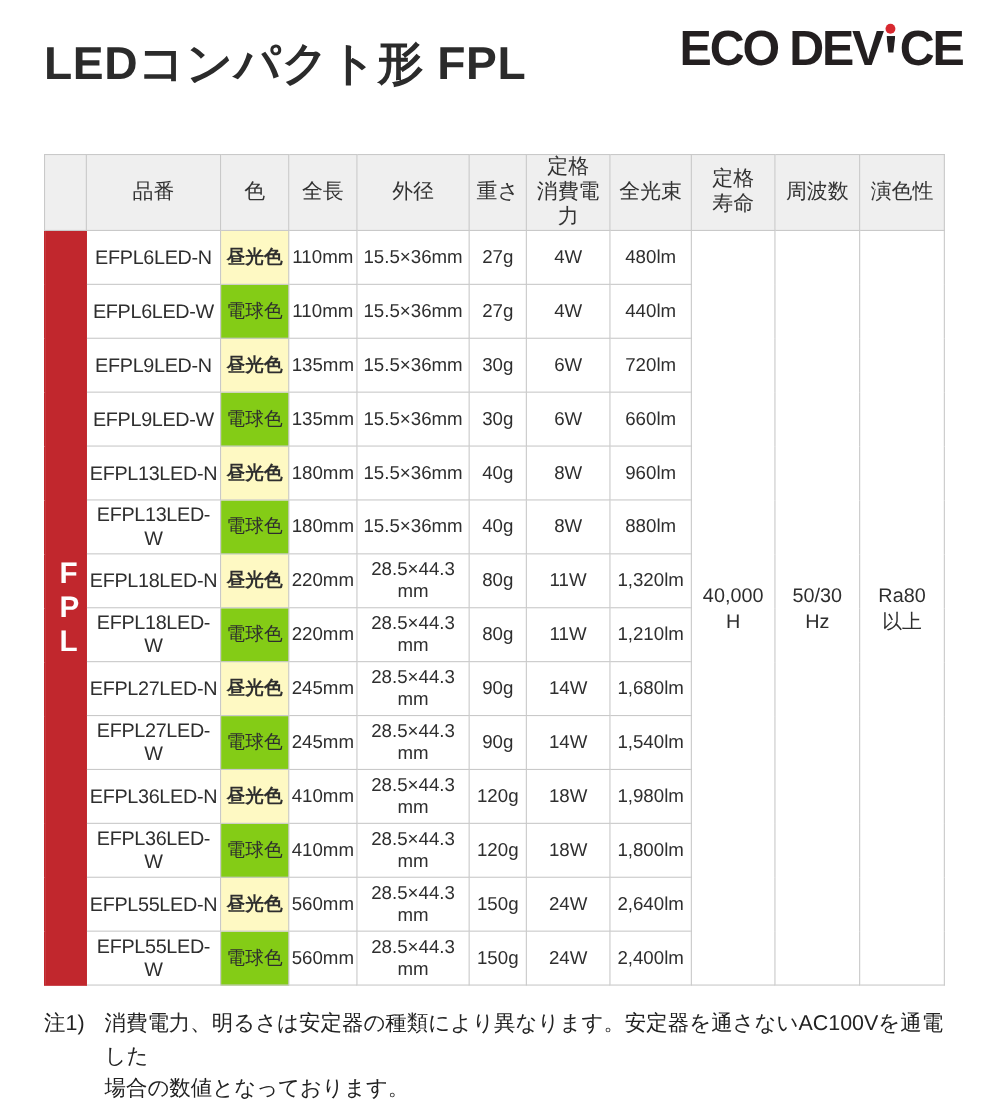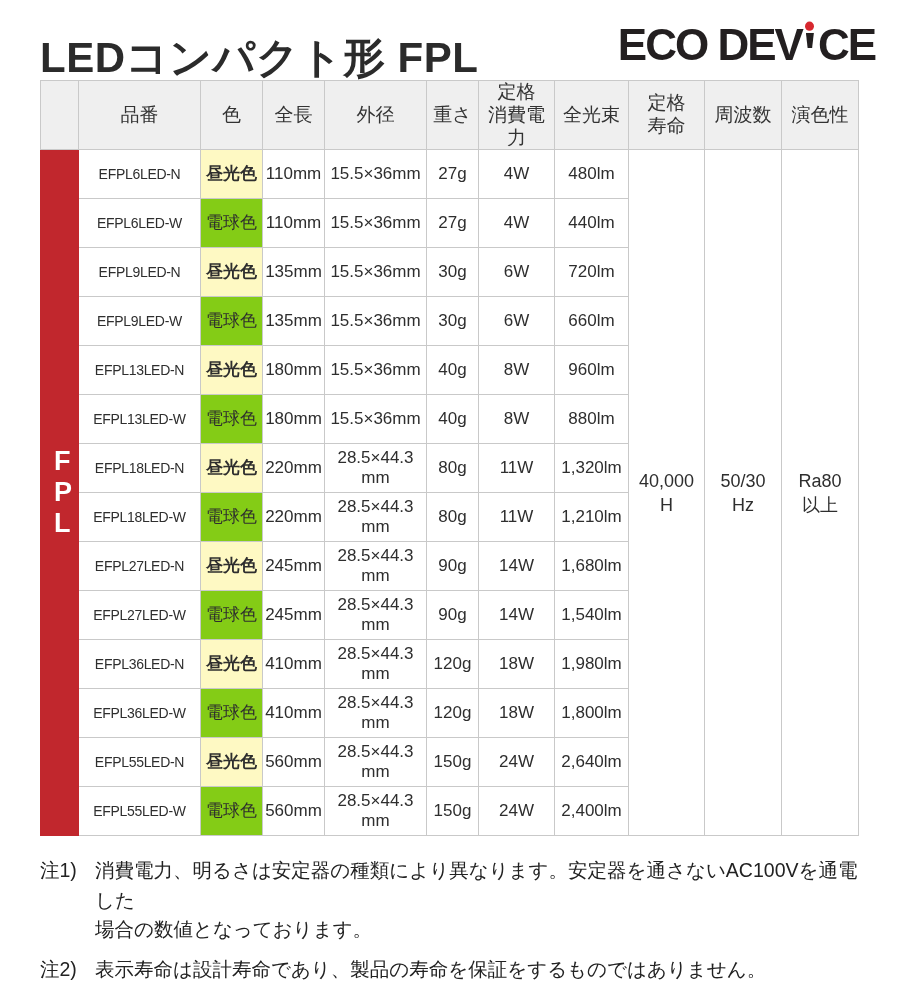--- a/index.html
+++ b/index.html
@@ -7,21 +7,21 @@
   body {
     width: 900px; height: 1000px;
     background: #ffffff;
     color: #2e2e2e;
     font-family: "Liberation Sans", "DejaVu Sans", sans-serif;
     position: relative;
     overflow: hidden;
   }
 
   
-  .top-bar { position: relative; height: 80px; }
+  .top-bar { position: relative; height: 140px; }
   .page-title {
     position: absolute; left: 40px; top: 30px;
     font-size: 42px; font-weight: 900; letter-spacing: 0.5px;
     color: #2b2b2b; margin: 0; white-space: nowrap;
   }
   .brand-logo {
     position: absolute; right: 25px; top: 20px;
     display: flex; align-items: flex-start;
     font-size: 44px; font-weight: 900; letter-spacing: -2px;
     color: #231f20; transform: scaleY(1.02);
@@ -50,21 +50,21 @@
     border: 1px solid #c9c9c9;
     text-align: center; vertical-align: middle;
     white-space: pre-line; line-height: 1.2;
     padding: 0 2px;
   }
   .spec thead th {
     background: #efefef; height: 60px;
     font-weight: normal; font-size: 19px; color: #333;
   }
   .spec tbody td { height: 49px; font-size: 17px; background: #ffffff; }
-  .spec td.model { font-size: 14px; letter-spacing: -0.3px; }
+  .spec td.model { font-size: 18px; letter-spacing: -0.3px; }
   .spec td.c-day  { background: #fef9c3; font-weight: bold; }
   .spec td.c-bulb { background: #84cc16; }
   .spec td.fpl-bar {
     background: #c1272d; border-color: #c1272d;
     width: 38px; padding: 13px;
   }
   .fpl-label {
     color: #ffffff; font-weight: bold; font-size: 27px; line-height: 31px;
     width: 1.1ch; margin: 0 auto; word-break: break-all; text-align: center;
   }

